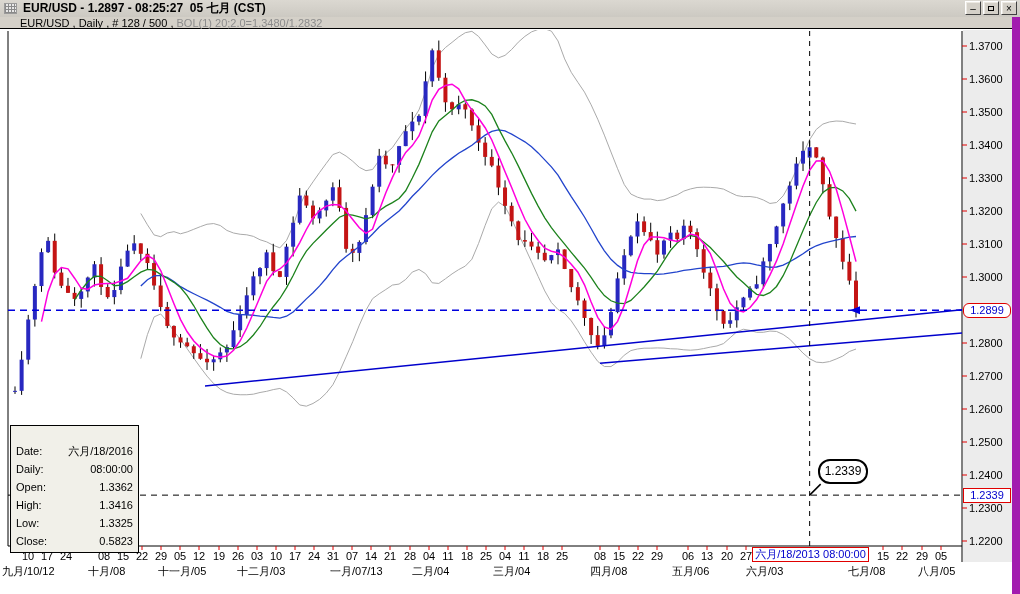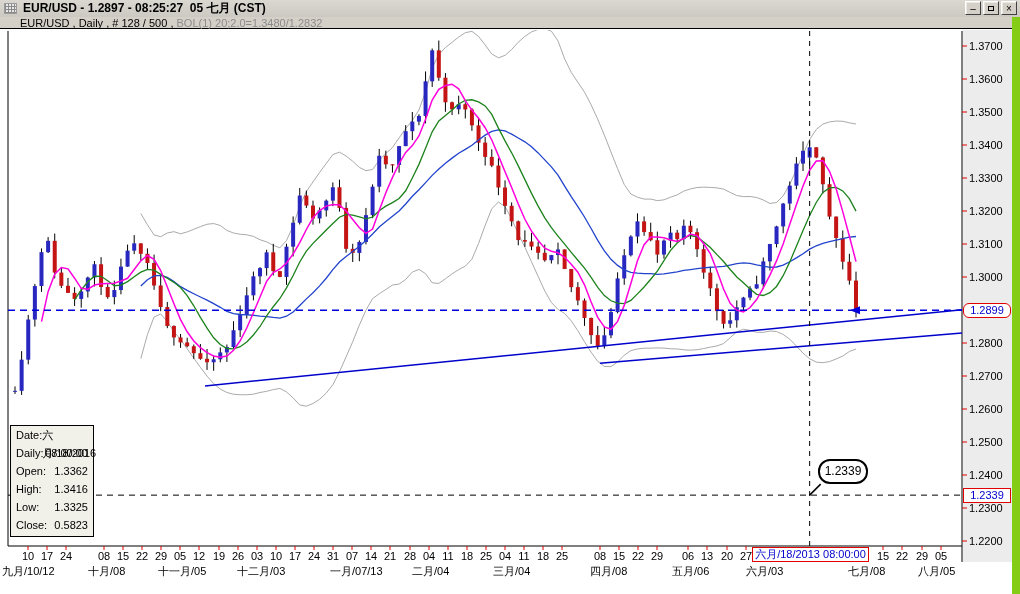--- a/index.html
+++ b/index.html
@@ -1,17 +1,17 @@
 <!DOCTYPE html>
 <html><head>
 <meta charset="utf-8">
 <style>
   html,body{margin:0;padding:0;background:#808080;}
   *{box-sizing:border-box;}
-  .window{position:relative;width:1020px;height:594px;background:#84cc16;overflow:hidden;
+  .window{position:relative;width:1020px;height:594px;background:#a21caf;overflow:hidden;
           font-family:"Liberation Sans",sans-serif;}
   
   .titlebar{position:absolute;left:0;top:0;width:1020px;height:17px;
             background:linear-gradient(#dbd8d1,#ccc9c2);display:flex;align-items:center;}
   .app-icon{width:13px;height:11px;margin:0 6px 0 4px;background:
       repeating-linear-gradient(90deg,#8a8a8a 0 1px,transparent 1px 3px),
       repeating-linear-gradient(0deg,#8a8a8a 0 1px,transparent 1px 3px),#e8e8e8;
       border:1px solid #9a9a9a;}
   .title-text{font-size:12px;font-weight:bold;color:#000;white-space:pre;}
   .win-buttons{position:absolute;right:3px;top:1px;display:flex;gap:2px;}
@@ -22,22 +22,22 @@
   .restore-glyph:before{content:"";position:absolute;left:1px;top:-3px;width:6px;height:5px;border:1px solid #000;z-index:-1;}
   
   .content{position:absolute;left:0;top:17px;width:1012px;height:577px;background:#fff;}
   .chart-header{position:absolute;left:0;top:0;width:1012px;height:12px;background:#d4d0c8;
                 border-bottom:1px solid #000;font-size:11px;line-height:12px;white-space:pre;}
   .chart-header .main{color:#000;padding-left:20px;}
   .chart-header .indicator{color:#8c8c8c;margin-top:28px;}
   .chart-wrap{position:absolute;left:0;top:13px;width:1012px;height:548px;}
   svg text{font-family:"Liberation Sans",sans-serif;}
   
-  .tooltip{position:absolute;left:10px;top:395px;width:84px;background:#f1f0e9;
-           border:1px solid #000;font-size:11px;padding:0 5px 2px 5px;z-index:5;}
+  .tooltip{position:absolute;left:10px;top:395px;width:129px;background:#f1f0e9;
+           border:1px solid #000;font-size:11px;padding:16px 5px 2px 5px;z-index:5;}
   .tooltip .row{display:flex;justify-content:space-between;height:18px;line-height:18px;}
   
   .price-marker{position:absolute;left:963px;width:48px;height:15px;border:1px solid #e00000;
                 background:#fff;color:#0000cc;font-size:11px;line-height:13px;text-align:center;z-index:4;}
   .marker-current{top:273px;border-radius:6px;}
   .marker-target{top:458px;}
   
   .date-box{position:absolute;left:752px;top:517px;width:117px;height:15px;border:1px solid #e00000;
             background:#fff;color:#0000cc;font-size:11px;line-height:13px;text-align:center;z-index:4;white-space:nowrap;}
   

